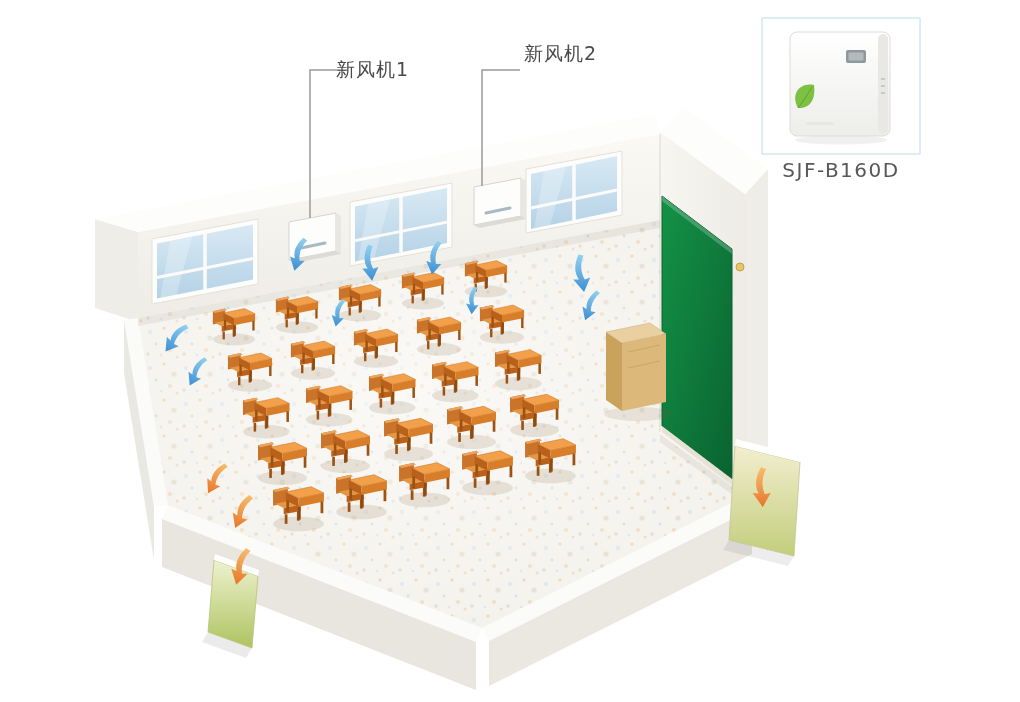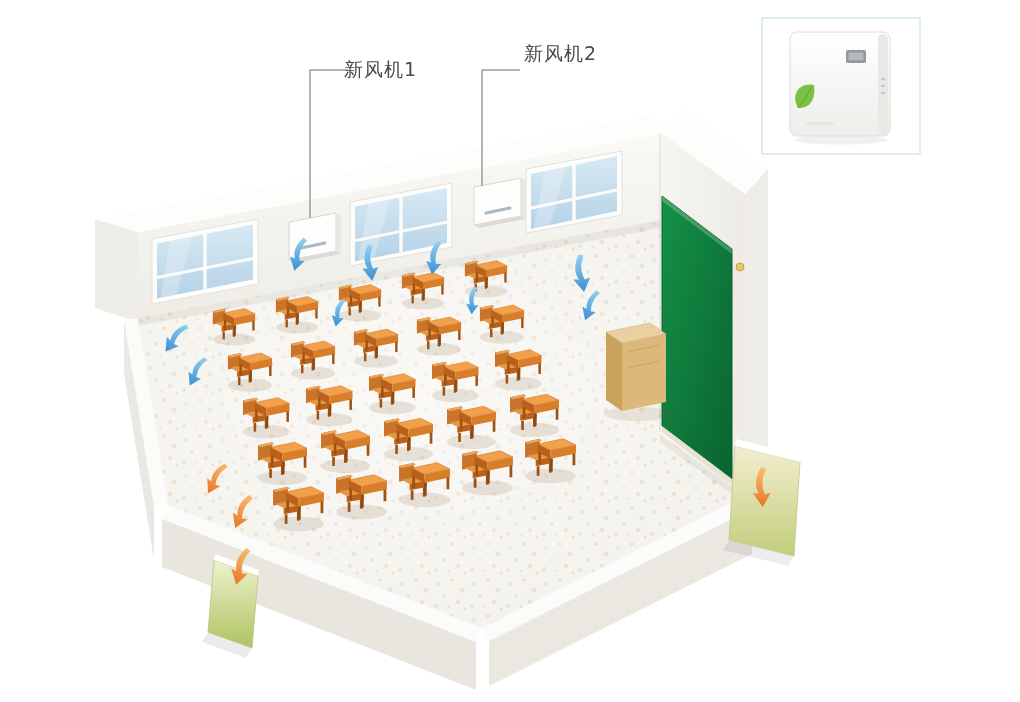--- a/index.html
+++ b/index.html
@@ -237,16 +237,17 @@
       <rect x="881" y="78" width="4" height="2" fill="#c6cbc7"></rect>
       <rect x="881" y="85" width="4" height="2" fill="#c6cbc7"></rect>
       <rect x="881" y="92" width="4" height="2" fill="#c6cbc7"></rect>
       <path d="M798,108 C790,94 800,82 814,85 C816,99 810,109 798,108 Z" fill="#7cc142"></path>
       <path d="M798,108 C804,100 808,94 812,87" stroke="#5ea32f" stroke-width="1" fill="none"></path>
       <rect x="806" y="122" width="28" height="3" rx="1.5" fill="#e8e6e1"></rect>
     </g>
   </g>
 </svg>
 
-<div class="callout-label" style="left:344px;top:57px">新风机1</div>
+<div class="callout-label" style="left:336px;top:57px">新风机1</div>
 <div class="callout-label" style="left:524px;top:41px">新风机2</div>
+<div class="model-label" style="left:762px;top:158px;width:158px">SJF-B160D</div>
 
 </div>
 
 </body></html>

